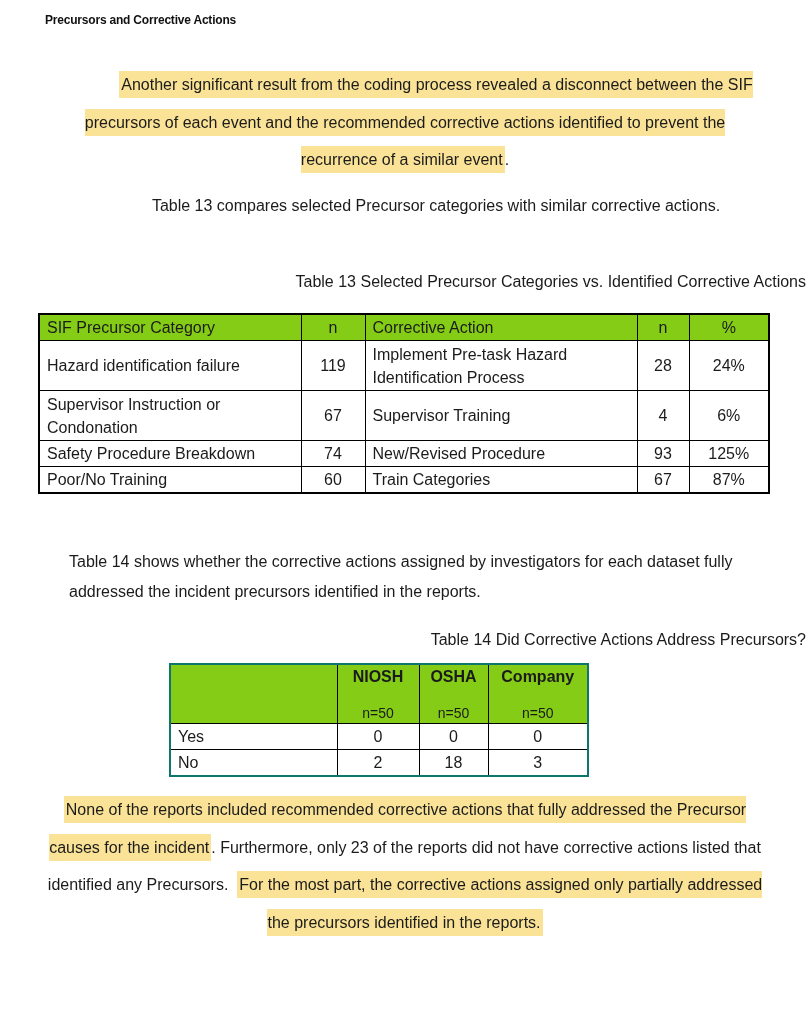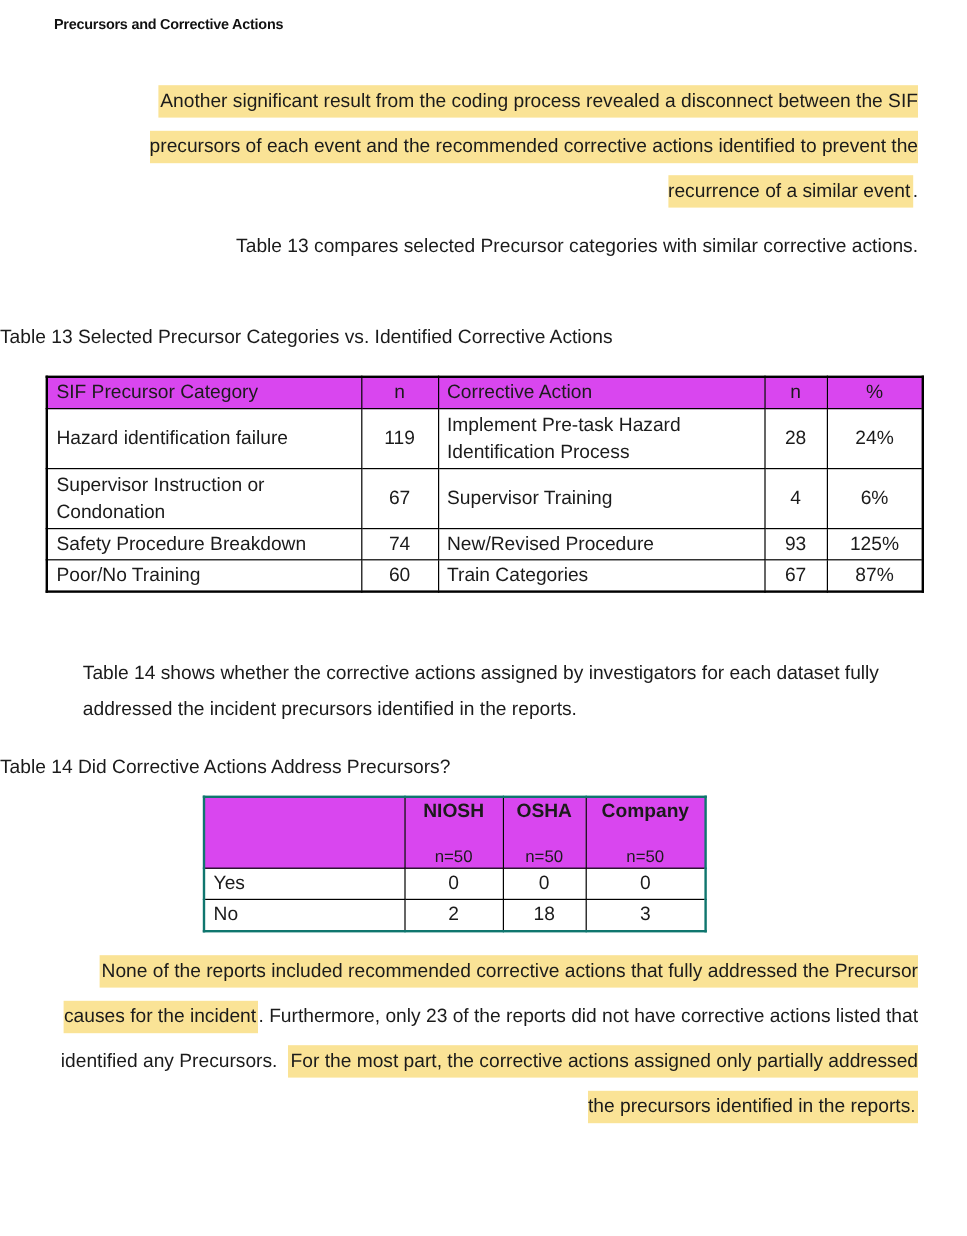--- a/index.html
+++ b/index.html
@@ -14,51 +14,51 @@
 
   .doc-heading {
     top: 13px; left: 45px;
     font-size: 12px; font-weight: bold; color: #111;
     letter-spacing: -0.2px;
   }
 
   .para {
     left: 45px; width: 720px;
     line-height: 37.5px;
-    text-align: right;
+    text-align: center;
   }
   .para-indent { text-indent: 62px; }
 
   .hl {
     background: #FAE396;
     padding: 5px 2px;
   }
 
   .caption {
     left: 0; width: 806px;
-    text-align: left;
+    text-align: right;
     line-height: 24px;
   }
 
   table {
     border-collapse: collapse;
     table-layout: fixed;
     font-size: 16px;
     color: #1b1b1b;
   }
   #table13 { top: 313px; left: 38px; width: 730px; border: 2px solid #000; }
   #table14 { top: 663px; left: 169px; width: 418px; border: 2px solid #0f766e; }
   td, th {
     border: 1px solid #000;
     padding: 1px 7px;
     vertical-align: middle;
     font-weight: normal;
     line-height: 23px;
   }
-  .hdr-row td, .hdr-row th { background: #d946ef; }
+  .hdr-row td, .hdr-row th { background: #84cc16; }
   th.left { text-align: left; }
   .c { text-align: center; padding-left: 2px; padding-right: 2px; }
   #table13 tr.h22 { height: 25px; }
   #table13 tr.h50 { height: 50px; }
   #table13 tr.h26 { height: 26px; }
   #table14 tr.hh  { height: 48px; }
   #table14 tr.hb  { height: 26px; }
   .subn { font-size: 14px; line-height: 18px; margin-top: 16px; }
   .grp  { font-weight: bold; line-height: 22px; }
 

